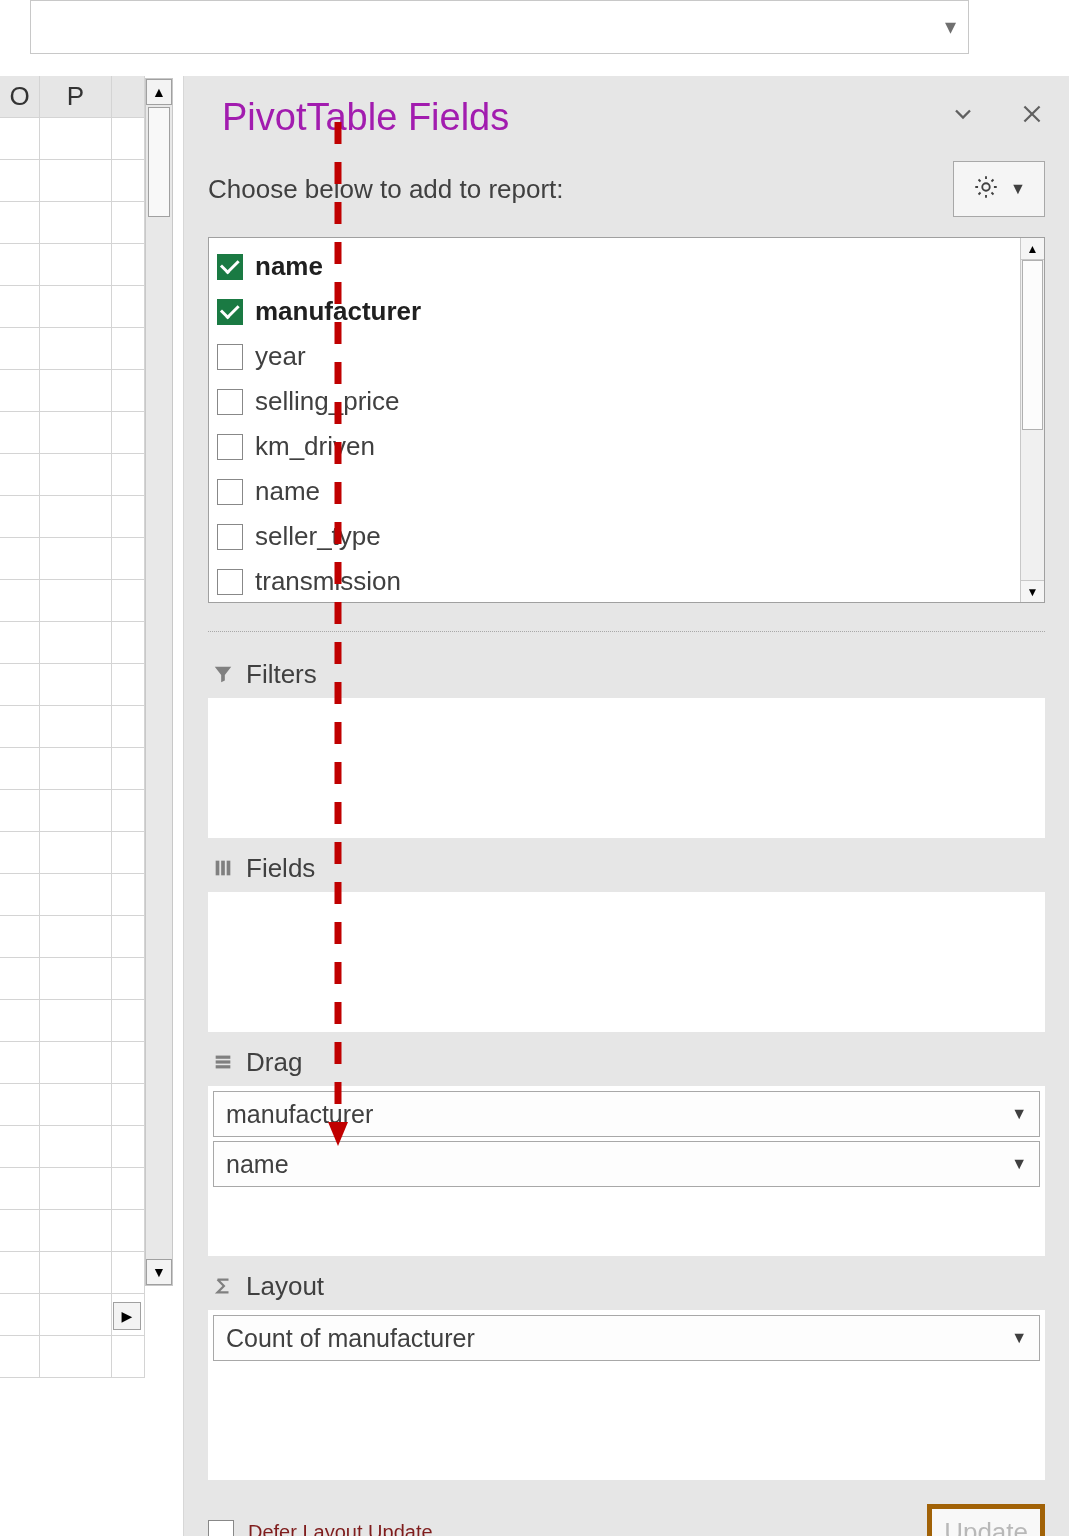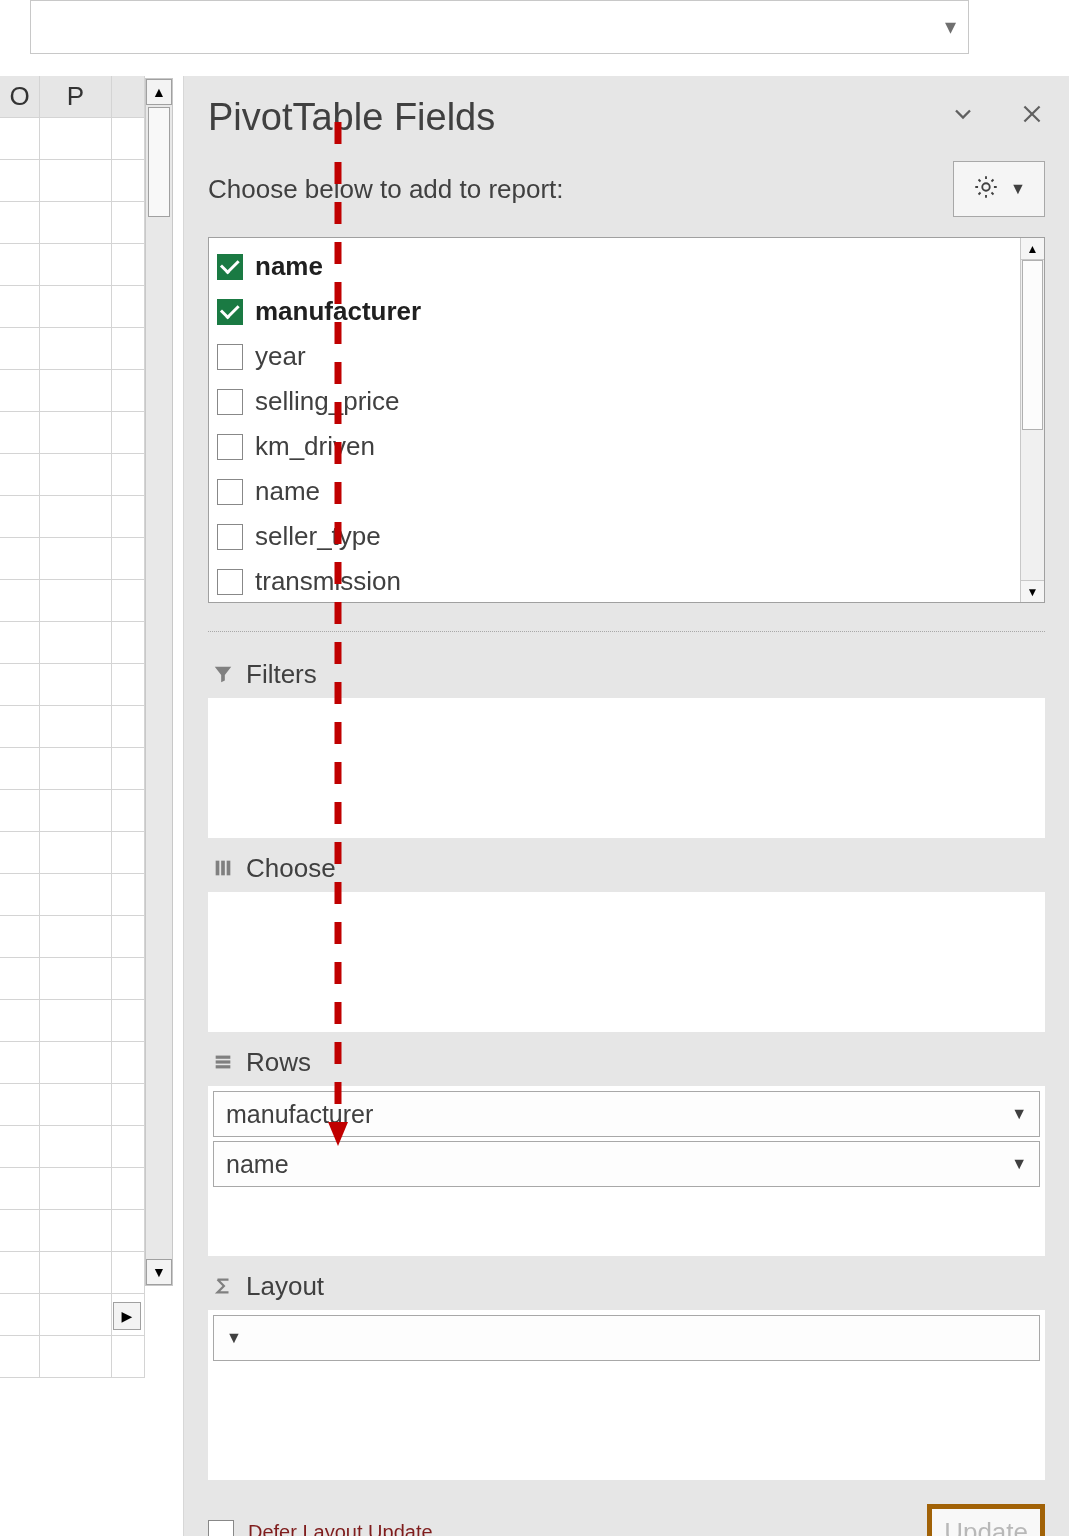--- a/index.html
+++ b/index.html
@@ -100,22 +100,23 @@
     padding: 20px 24px 12px 24px;
     border-left:1px solid #d7d7d7;
   }
 
   .pane-header {
     display:flex; align-items:center; justify-content:space-between;
     margin-bottom: 22px;
   }
   .pane-title {
     font-size: 38px;
-    color:#404040;
+    color:#a21caf;
     font-weight: 400;
+    margin-left: 14px;
   }
   .pane-header-ctrls { display:flex; gap:42px; align-items:center; }
   .chevron-down, .close-x {
     color:#606060;
     font-size: 28px;
     cursor:pointer;
   }
 
   .choose-row {
     display:flex; align-items:center; justify-content:space-between;
@@ -545,35 +546,35 @@
 
     <div class="area">
       <div class="area-header">
         <span class="aicon">
           <svg viewBox="0 0 24 24" fill="#808080">
               <rect x="4" y="4" width="4" height="16"></rect>
               <rect x="10" y="4" width="4" height="16"></rect>
               <rect x="16" y="4" width="4" height="16"></rect>
             </svg>
         </span>
-        <span>Choose</span>
+        <span>Fields</span>
       </div>
       <div class="area-body"></div>
     </div>
 
     <div class="area">
       <div class="area-header">
         <span class="aicon">
           <svg viewBox="0 0 24 24" fill="#808080">
               <rect x="4" y="5" width="16" height="3.5"></rect>
               <rect x="4" y="10.25" width="16" height="3.5"></rect>
               <rect x="4" y="15.5" width="16" height="3.5"></rect>
             </svg>
         </span>
-        <span>Rows</span>
+        <span>Drag</span>
       </div>
       <div class="area-body tall" id="rows-dropzone">
           <div class="pill">
             <span>manufacturer</span>
             <span class="caret">▼</span>
           </div>
           <div class="pill">
             <span>name</span>
             <span class="caret">▼</span>
           </div>
@@ -584,20 +585,21 @@
       <div class="area-header">
         <span class="aicon">
           <svg viewBox="0 0 24 24" fill="none" stroke="#808080" stroke-width="2.4">
               <path d="M6 5h12M6 5l7 7-7 7h12"></path>
             </svg>
         </span>
         <span>Layout</span>
       </div>
       <div class="area-body tall" id="values-dropzone">
           <div class="pill">
+            <span>Count of manufacturer</span>
             <span class="caret">▼</span>
           </div>
         </div>
     </div>
 
   </div>
 
   <div class="defer-row">
     <div class="defer-left">
       <span class="chk"></span>

